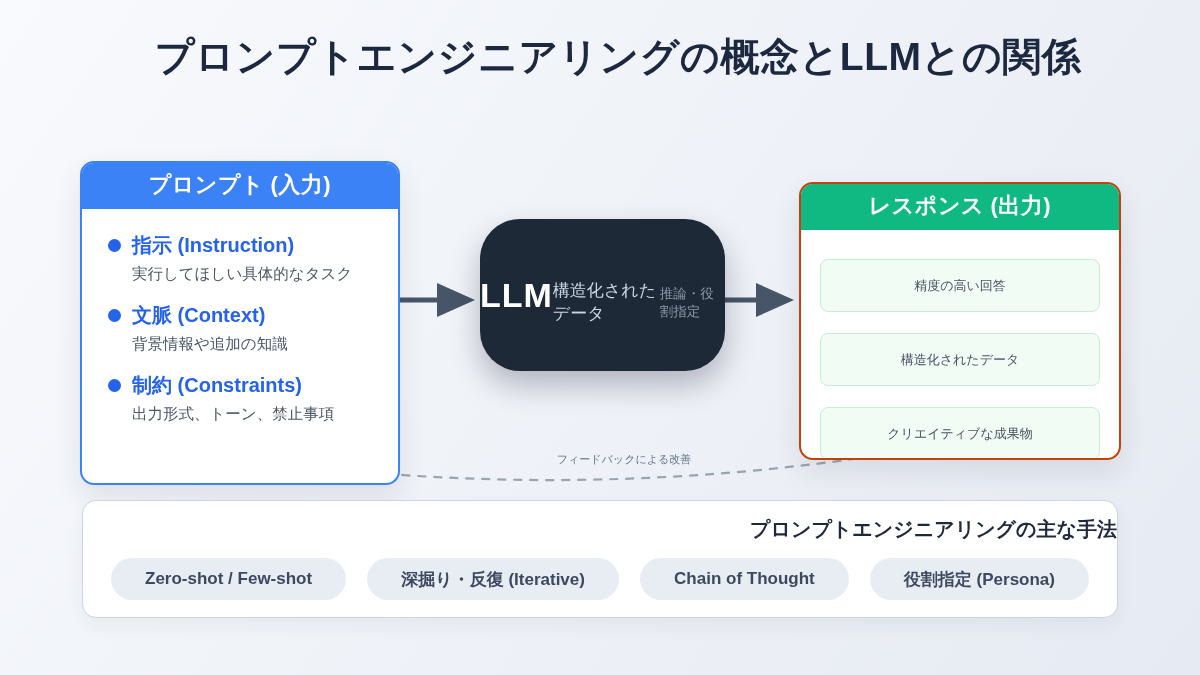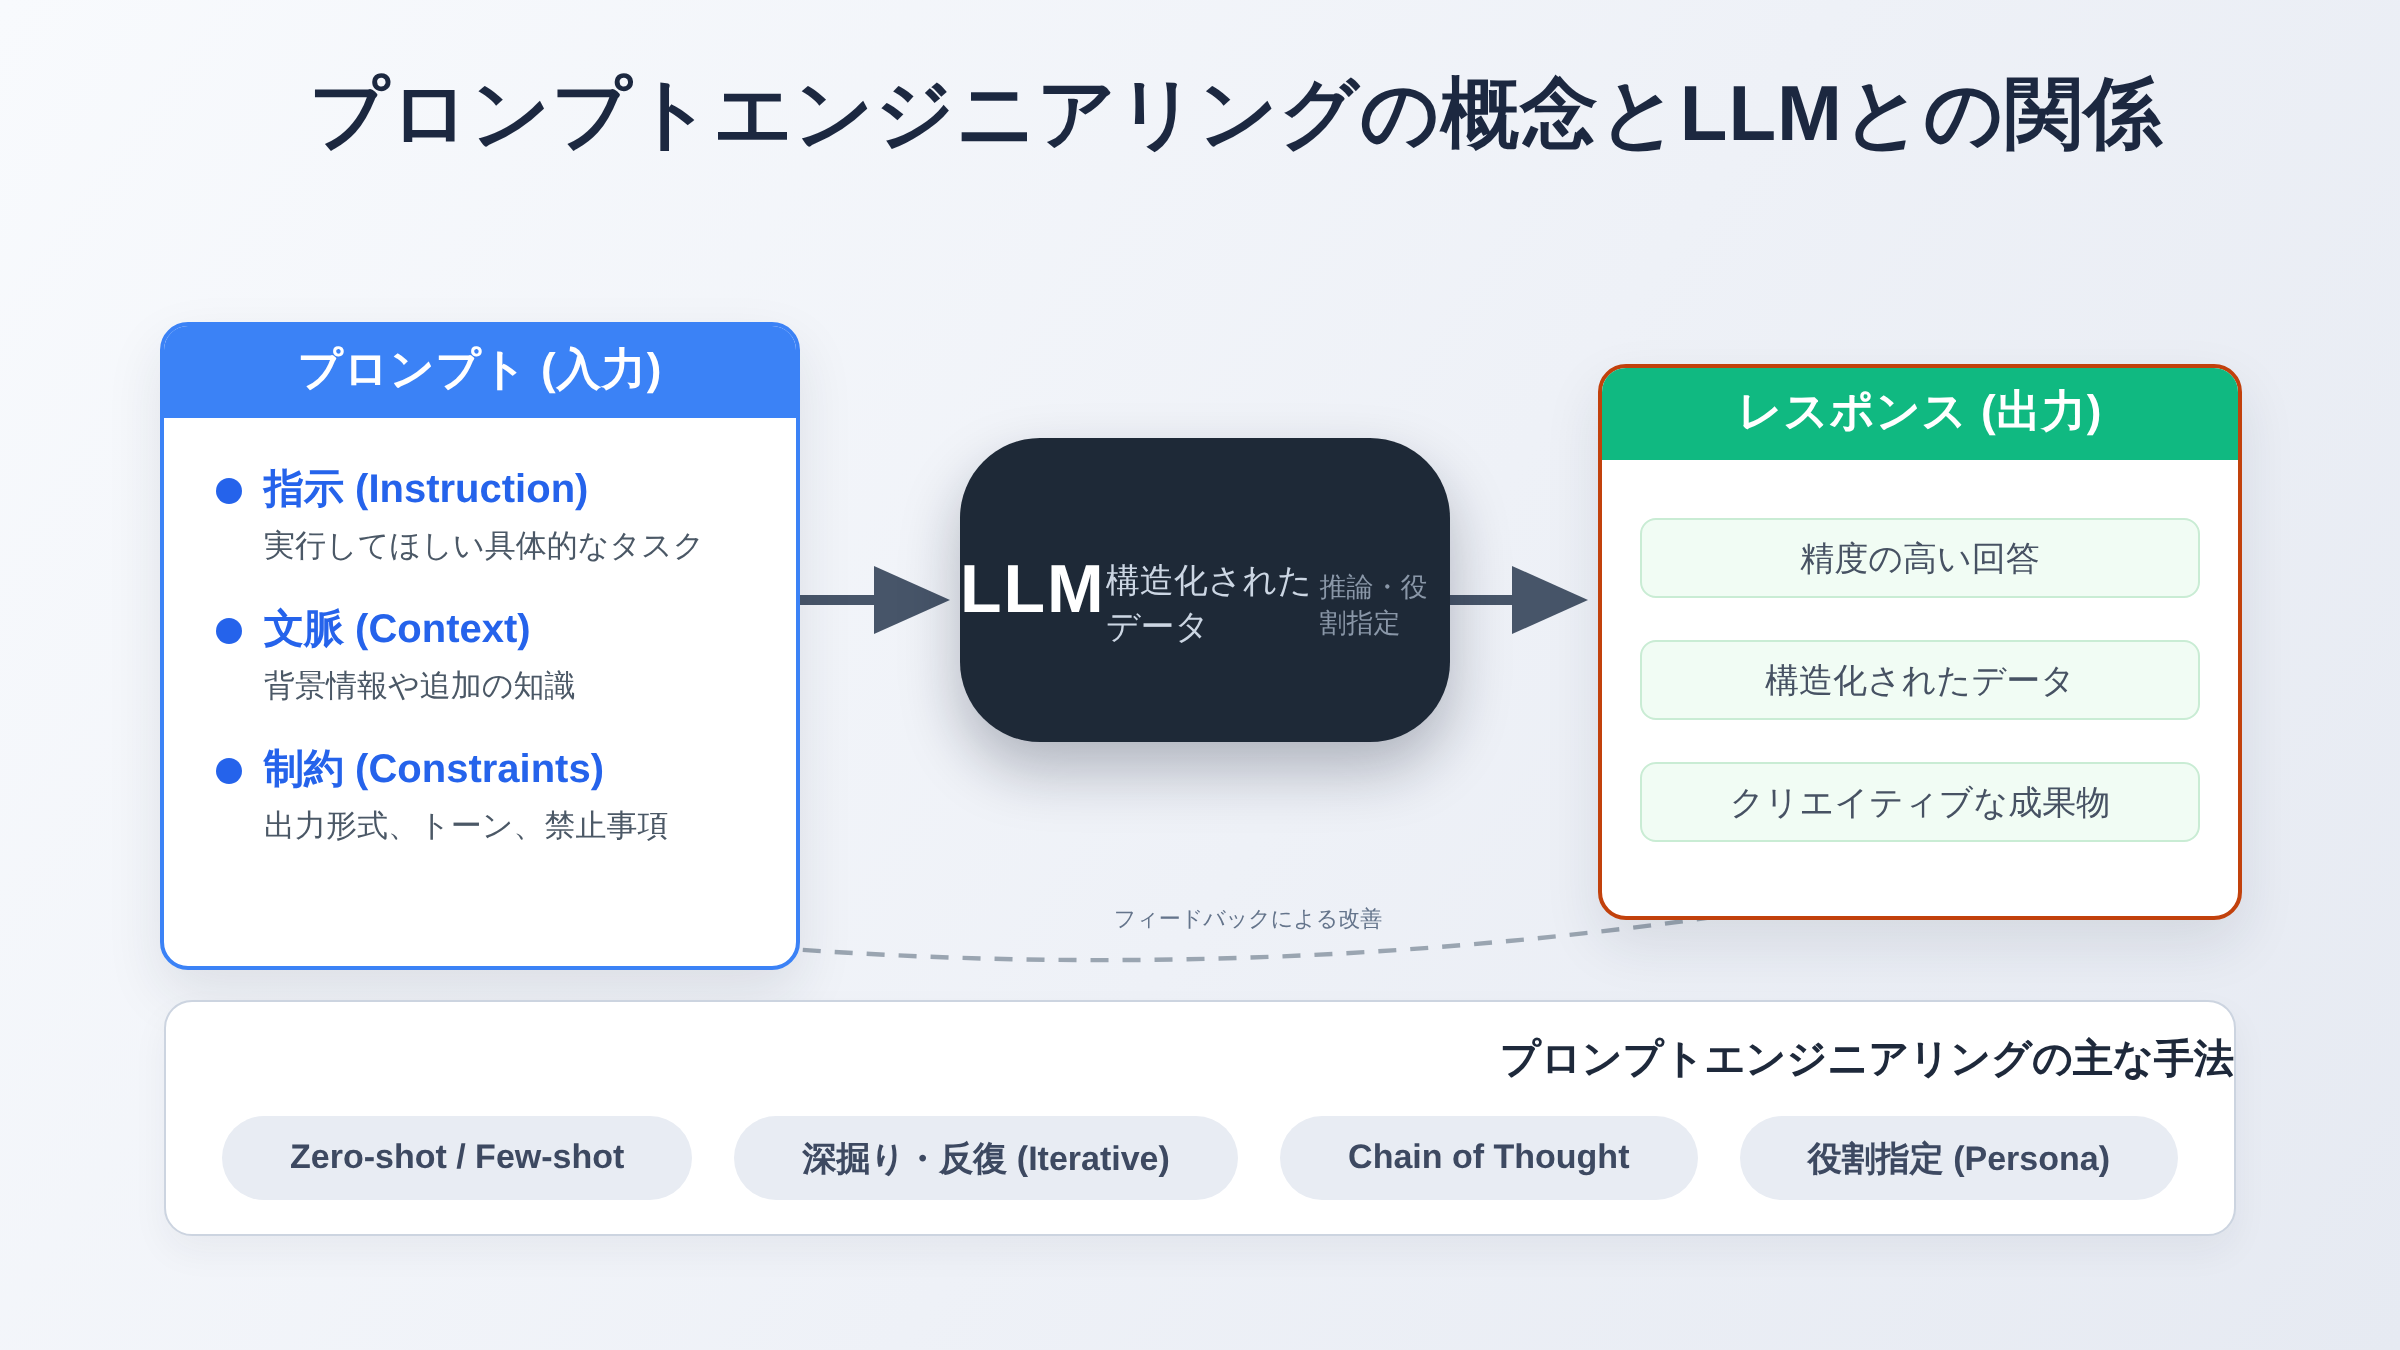--- a/index.html
+++ b/index.html
@@ -53,23 +53,23 @@
     display: flex; flex-direction: row; align-items: center; justify-content: center; margin-top: 19px;
   }
   .llm-title { color: #ffffff; font-size: 34px; font-weight: 800; letter-spacing: 1px; }
   .llm-subtitle { color: #ccd6e3; font-size: 17px; margin-top: 14px; }
   .llm-caption { color: #8a97a8; font-size: 13.5px; margin-top: 15px; }
 
   .response-card { left: 799px; top: 161px; width: 322px; height: 278px; border: 2px solid #c2410c; margin-top: 21px; }
   .response-card .card-header { background: #10b981; margin: -2px -2px 0 -2px; }
   .response-body { padding-top: 29px; display: flex; flex-direction: column; align-items: center; gap: 21px; }
   .response-pill {
-    width: 280px; height: 40px; display: flex; align-items: center; justify-content: center;
+    width: 280px; height: 53px; display: flex; align-items: center; justify-content: center;
     background: #f1fcf4; border: 1.5px solid #c9ecd4; border-radius: 8px;
-    font-size: 17px; color: #475263;
+    font-size: 13px; color: #475263;
   }
 
   
   .feedback-label {
     position: absolute; left: 624px; top: 452px; transform: translateX(-50%);
     font-size: 11px; color: #64748b; white-space: nowrap;
   }
 
   
   .methods-card {

